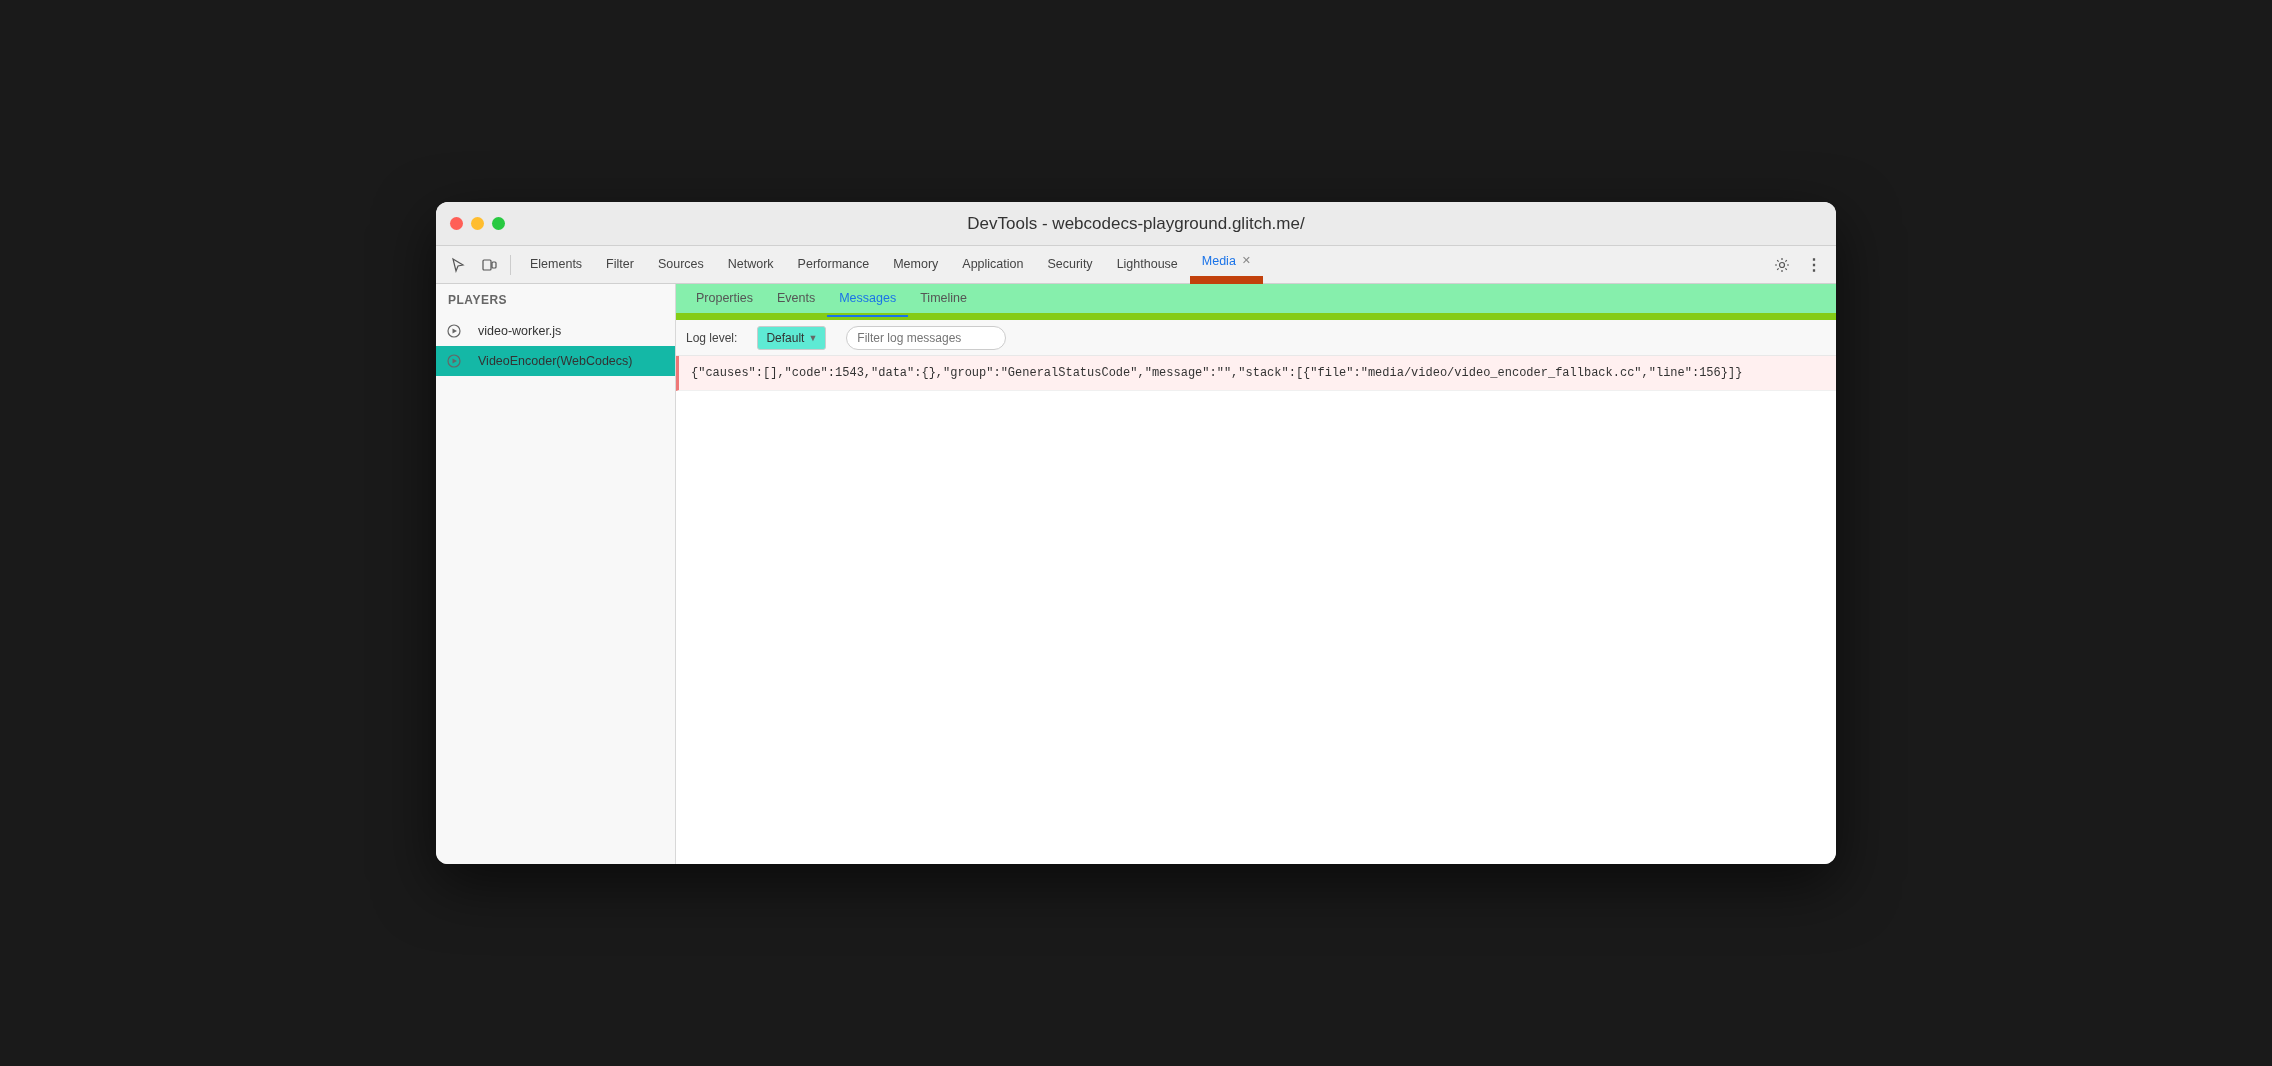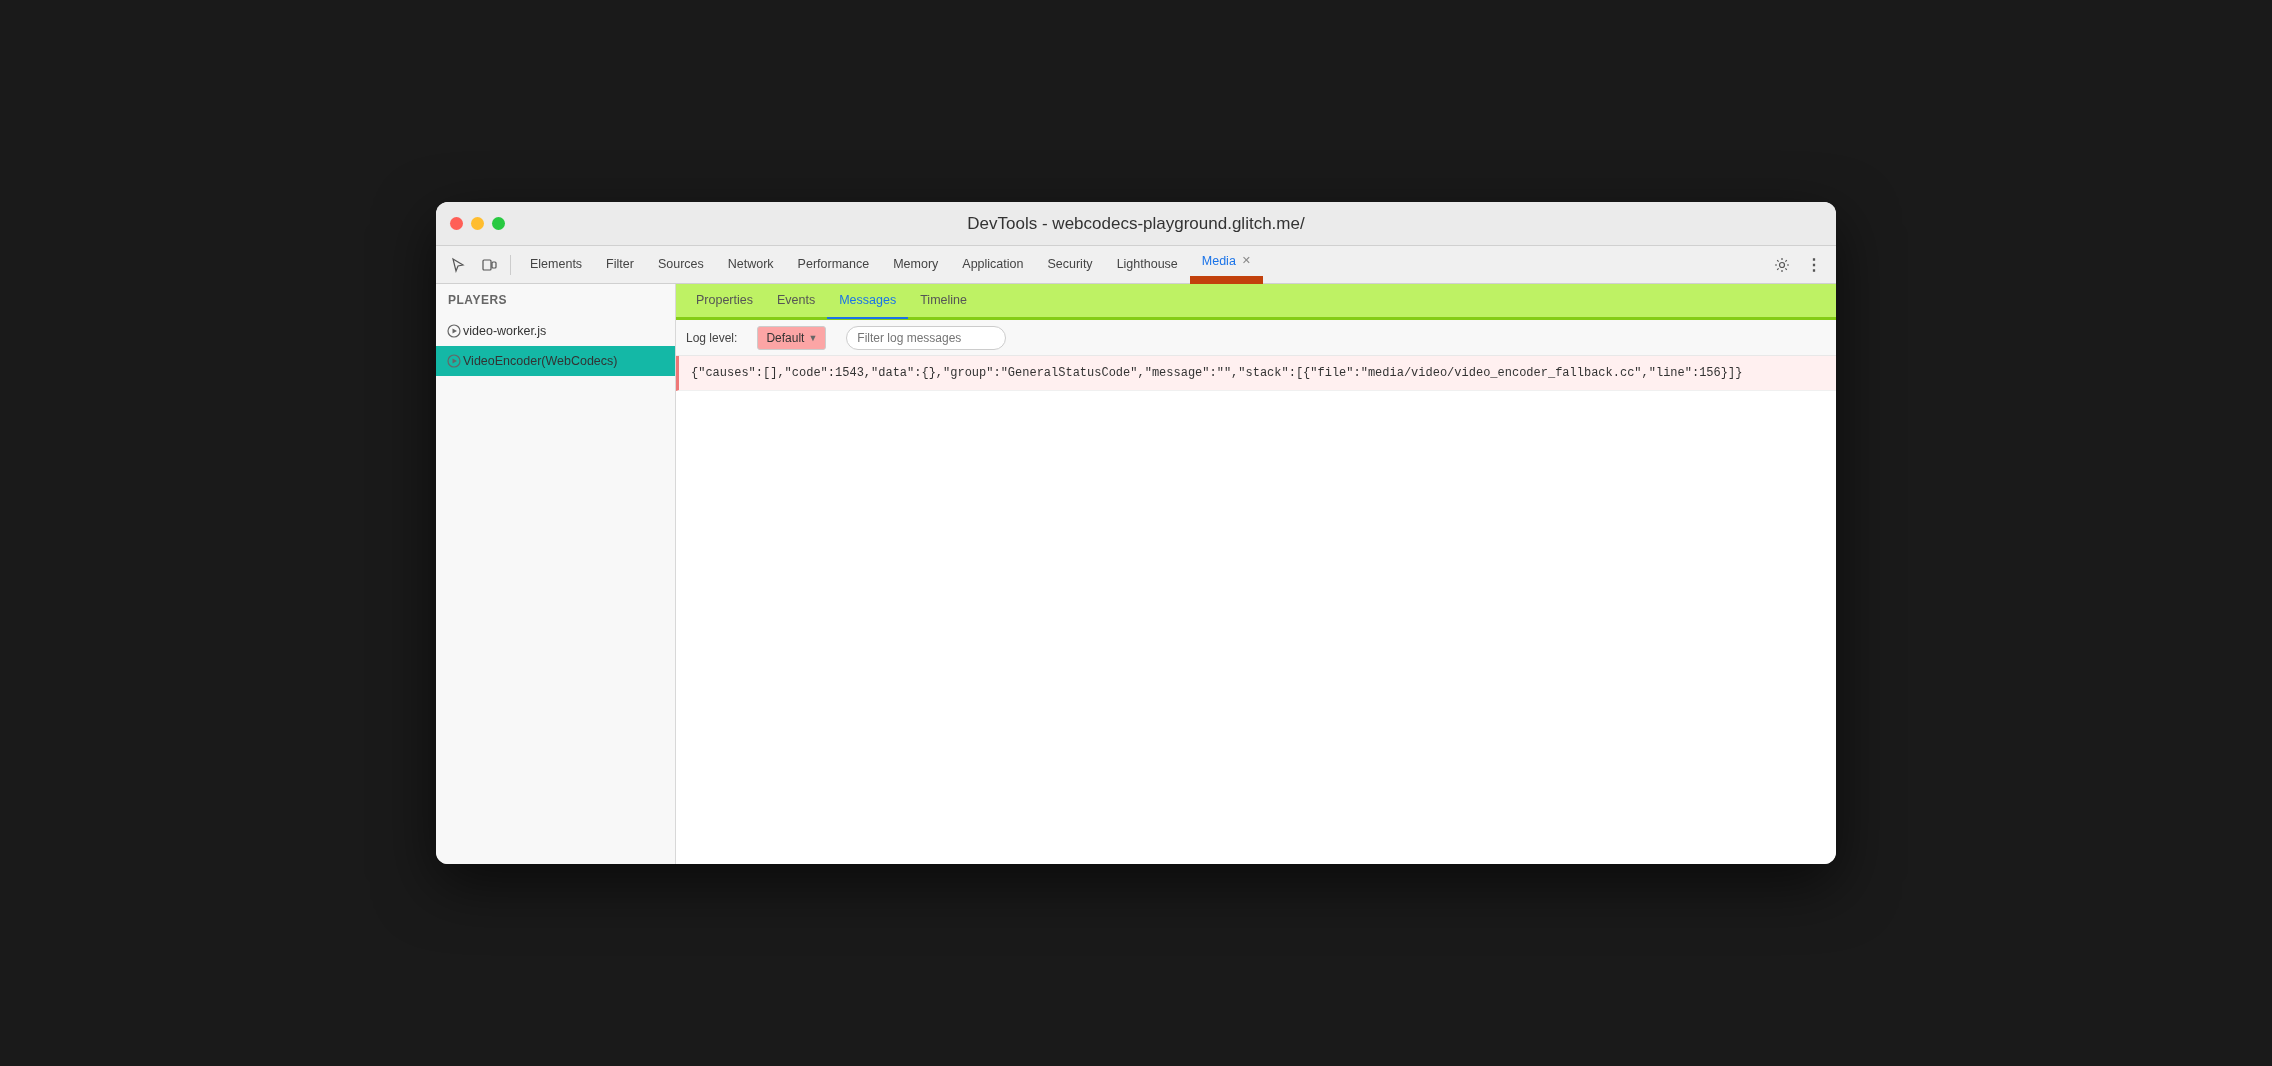--- a/index.html
+++ b/index.html
@@ -152,21 +152,21 @@
       letter-spacing: 0.5px;
       height: 32px;
       display: flex;
       align-items: center;
     }
 
     .player-item {
       display: flex;
       align-items: center;
       padding: 5px 10px;
-      gap: 1px;
+      gap: 16px;
       cursor: pointer;
       font-size: 12.5px;
       color: #333;
       height: 30px;
     }
     .player-item.active { background: #14b8a6; }
 
     .play-icon {
       width: 16px;
       height: 16px;
@@ -180,22 +180,22 @@
     
     .right-panel {
       flex: 1;
       display: flex;
       flex-direction: column;
       background: #fff;
     }
 
     .panel-tabs {
       display: flex;
-      border-bottom: 3px solid #84cc16;
-      background: #bef264;
+      border-bottom: 7px solid #84cc16;
+      background: #86efac;
       height: 36px;
       align-items: center;
       padding: 0 8px;
     }
 
     .panel-tab {
       padding: 0 12px;
       height: 36px;
       display: flex;
       align-items: center;
@@ -227,21 +227,21 @@
       color: #444;
     }
 
     .log-level-select {
       display: flex;
       align-items: center;
       gap: 4px;
       padding: 2px 8px;
       border: 1px solid #ccc;
       border-radius: 3px;
-      background: #fca5a5;
+      background: #5eead4;
       font-size: 12px;
       cursor: pointer;
       color: #333;
       height: 24px;
     }
 
     .filter-input {
       border: 1px solid #ccc;
       border-radius: 12px;
       padding: 2px 10px;

